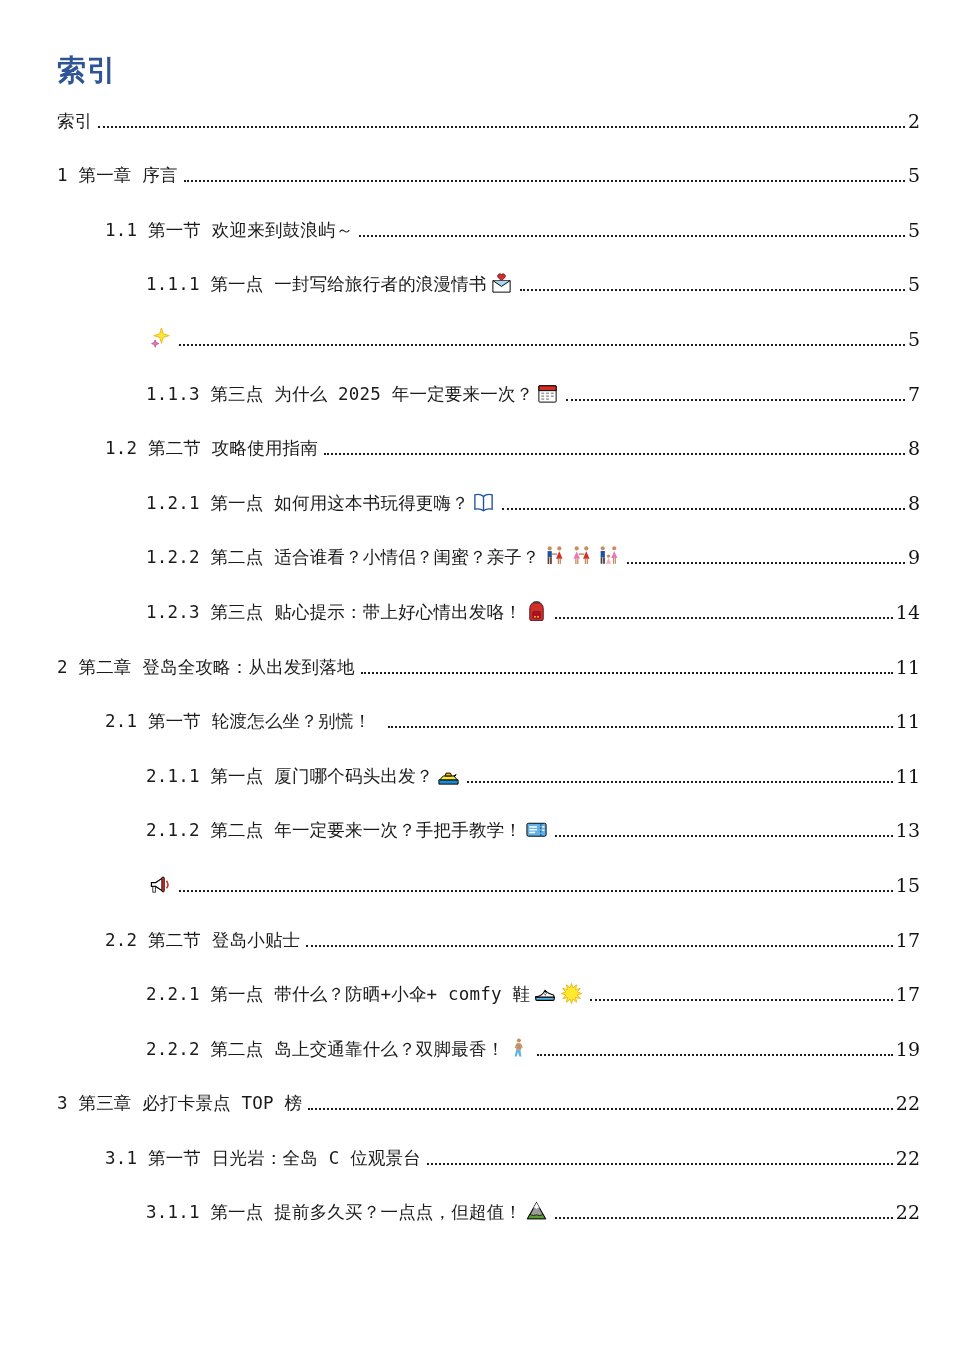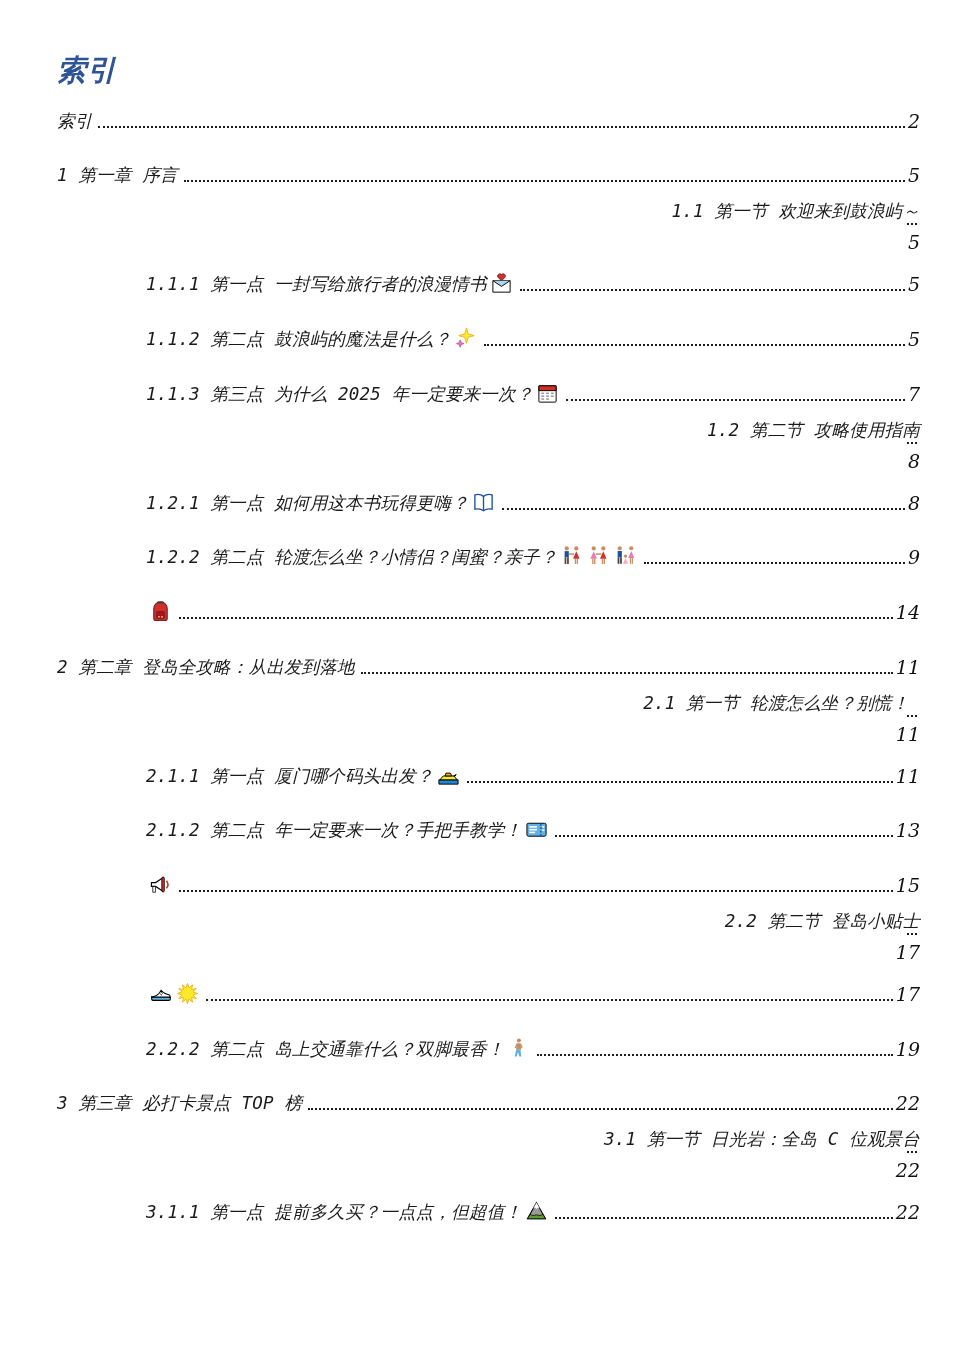--- a/index.html
+++ b/index.html
@@ -1,31 +1,31 @@
 <!DOCTYPE html>
 <html lang="zh"><head>
 <meta charset="utf-8">
 <style>
   html,body{margin:0;padding:0;}
   body{
     width:979px;height:1346px;overflow:hidden;background:#ffffff;
     font-family:"DejaVu Sans",sans-serif;color:#1a1a1a;
   }
-  .page{box-sizing:border-box;width:979px;height:1160px;padding:52px 59px 0 57px;font-style:italic;}
+  .page{box-sizing:border-box;width:979px;height:1160px;padding:52px 59px 0 57px;}
   h1.doc-title{
     margin:0;font-size:29px;line-height:36px;font-weight:bold;color:#2F5496;
     letter-spacing:1px;
   }
   .toc-list{margin-top:2px;}
   .toc-row{
     height:54.6px;display:flex;align-items:flex-end;box-sizing:border-box;
     padding-bottom:12px;
   }
   .toc-row.lvl0{padding-left:0;}
-  .toc-row.lvl1{padding-left:48px;flex-direction:column;}
+  .toc-row.lvl1{padding-left:48px;}
   .toc-row.lvl2{padding-left:89px;justify-content:flex-end;}
   .toc-text{
     font-family:"DejaVu Sans Mono","DejaVu Sans",sans-serif;
     font-size:17.5px;line-height:24px;white-space:pre;letter-spacing:.2px;
   }
   .toc-icons{display:inline-flex;align-items:flex-end;}
   .icon{width:23px;height:23px;margin:0 1px 1px 3px;flex:0 0 auto;}
   .icon svg{width:100%;height:100%;display:block;}
   .leader{
     flex:1;height:0;border-bottom:2.2px dotted #1c1c1c;
@@ -68,21 +68,20 @@
               <path d="M3 9h18v12H3z" fill="#fff" stroke="#000"></path>
               <path d="M3 9l9 6 9-6" fill="#a9d6f0" stroke="#000"></path>
               <path d="M12 9.2L8.6 5.8a2.3 2.3 0 1 1 3.4-3.1 2.3 2.3 0 1 1 3.4 3.1z" fill="#d22f27" stroke="#781e32"></path>
             </svg>
           </span>
         </span>
     <span class="leader"></span>
     <span class="page-num">5</span>
   </div>
       <div class="toc-row lvl2">
-    <span class="toc-text">1.1.2 第二点 鼓浪屿的魔法是什么？</span>
     <span class="toc-icons">
           <span class="icon">
             <svg viewBox="0 0 24 24">
               <path d="M13 1l1.8 6.2L21 9l-6.2 1.8L13 17l-1.8-6.2L5 9l6.2-1.8z" fill="#fcea2b" stroke="#f1b31c"></path>
               <path d="M6.5 13.5l1 2.8 2.8 1-2.8 1-1 2.8-1-2.8-2.8-1 2.8-1z" fill="#e67bb6" stroke="#c05c9a"></path>
             </svg>
           </span>
         </span>
     <span class="leader"></span>
     <span class="page-num">5</span>
@@ -123,21 +122,21 @@
             <svg viewBox="0 0 24 24">
               <path d="M3 4c4-1 7 0 9 1.6C14 4 17 3 21 4v15c-4-1-7 0-9 1.6C10 19 7 18 3 19z" fill="#fff" stroke="#1e50a0" stroke-width="1.4"></path>
               <path d="M12 5.6v15" stroke="#1e50a0" stroke-width="1.4"></path>
             </svg>
           </span>
         </span>
     <span class="leader"></span>
     <span class="page-num">8</span>
   </div>
       <div class="toc-row lvl2">
-    <span class="toc-text">1.2.2 第二点 轮渡怎么坐？小情侣？闺蜜？亲子？</span>
+    <span class="toc-text">1.2.2 第二点 适合谁看？小情侣？闺蜜？亲子？</span>
     <span class="toc-icons">
           <span class="icon">
             <svg viewBox="0 0 24 24">
               <circle cx="7" cy="3.6" r="2.2" fill="#c88f62"></circle>
               <circle cx="17" cy="3.6" r="2.2" fill="#c88f62"></circle>
               <path d="M4.8 6.4h4.4v6.4H4.8z" fill="#1e50a0"></path>
               <path d="M17 6.4l-3.4 8h6.8z" fill="#d22f27"></path>
               <rect x="4.8" y="12.8" width="1.8" height="7" fill="#5c4033"></rect>
               <rect x="7.4" y="12.8" width="1.8" height="7" fill="#5c4033"></rect>
               <rect x="15.4" y="14.4" width="1.4" height="5.4" fill="#c88f62"></rect>
@@ -170,20 +169,21 @@
               <rect x="18.5" y="13.6" width="1.3" height="6" fill="#c88f62"></rect>
               <circle cx="12" cy="11.6" r="1.8" fill="#c88f62"></circle>
               <path d="M12 13.6l-2.6 6h5.2z" fill="#ffa7c0"></path>
             </svg>
           </span>
         </span>
     <span class="leader"></span>
     <span class="page-num">9</span>
   </div>
       <div class="toc-row lvl2">
+    <span class="toc-text">1.2.3 第三点 贴心提示：带上好心情出发咯！</span>
     <span class="toc-icons">
           <span class="icon">
             <svg viewBox="0 0 24 24">
               <path d="M5 9a7 7 0 0 1 14 0v10a2.4 2.4 0 0 1-2.4 2.4H7.4A2.4 2.4 0 0 1 5 19z" fill="#d22f27" stroke="#781e32" stroke-width="1.2"></path>
               <path d="M9 2.6h6" stroke="#3f3f3f" stroke-width="2"></path>
               <rect x="8" y="12" width="8" height="7.4" rx="1.2" fill="#b1101b" stroke="#781e32"></rect>
               <circle cx="10.4" cy="17.6" r="0.9" fill="#fcea2b"></circle>
               <circle cx="13.6" cy="17.6" r="0.9" fill="#fcea2b"></circle>
             </svg>
           </span>
@@ -252,20 +252,21 @@
     <span class="leader"></span>
     <span class="page-num">15</span>
   </div>
       <div class="toc-row lvl1">
     <span class="toc-text">2.2 第二节 登岛小贴士</span>
     <span class="toc-icons"></span>
     <span class="leader"></span>
     <span class="page-num">17</span>
   </div>
       <div class="toc-row lvl2">
+    <span class="toc-text">2.2.1 第一点 带什么？防晒+小伞+ comfy 鞋</span>
     <span class="toc-icons">
           <span class="icon">
             <svg viewBox="0 0 24 24">
               <path d="M2.8 15.5c5.8-.3 8.8-4.6 9.8-6.8l2.4 2.2c2.2 1.9 4.8 2 6.6 2.8l.4 2.4H2.8z" fill="#fff" stroke="#000" stroke-width="1.1"></path>
               <path d="M2.8 15.8h19.4v2a1.4 1.4 0 0 1-1.4 1.4H4.2a1.4 1.4 0 0 1-1.4-1.4z" fill="#61b2e4" stroke="#000" stroke-width="1.1"></path>
               <path d="M12.8 10.7l1.8 1.4M11.8 12.4l1.8 1.4" stroke="#000" stroke-width="0.9"></path>
             </svg>
           </span>
           <span class="icon">
             <svg viewBox="0 0 24 24">

